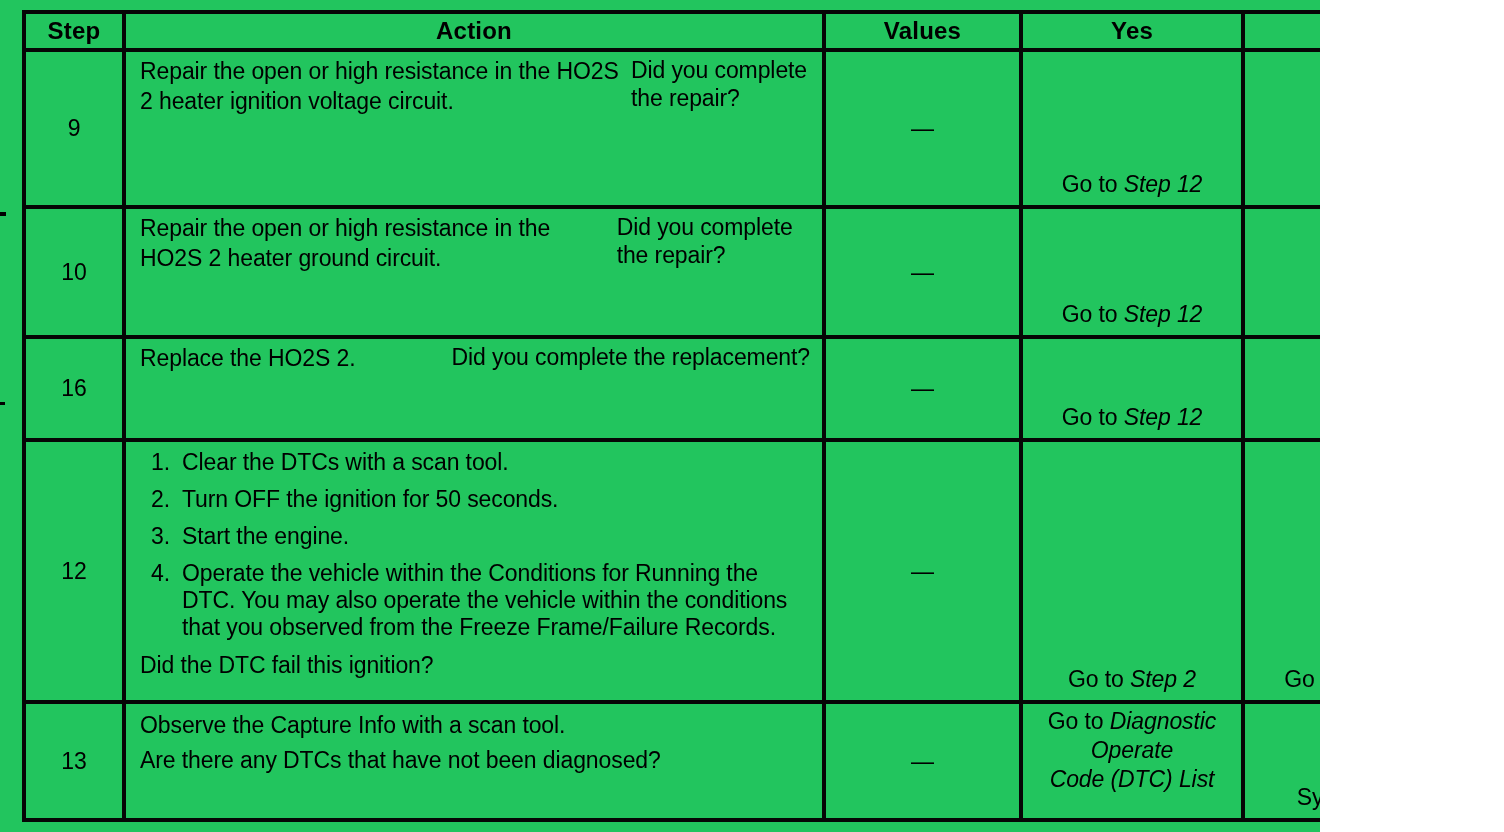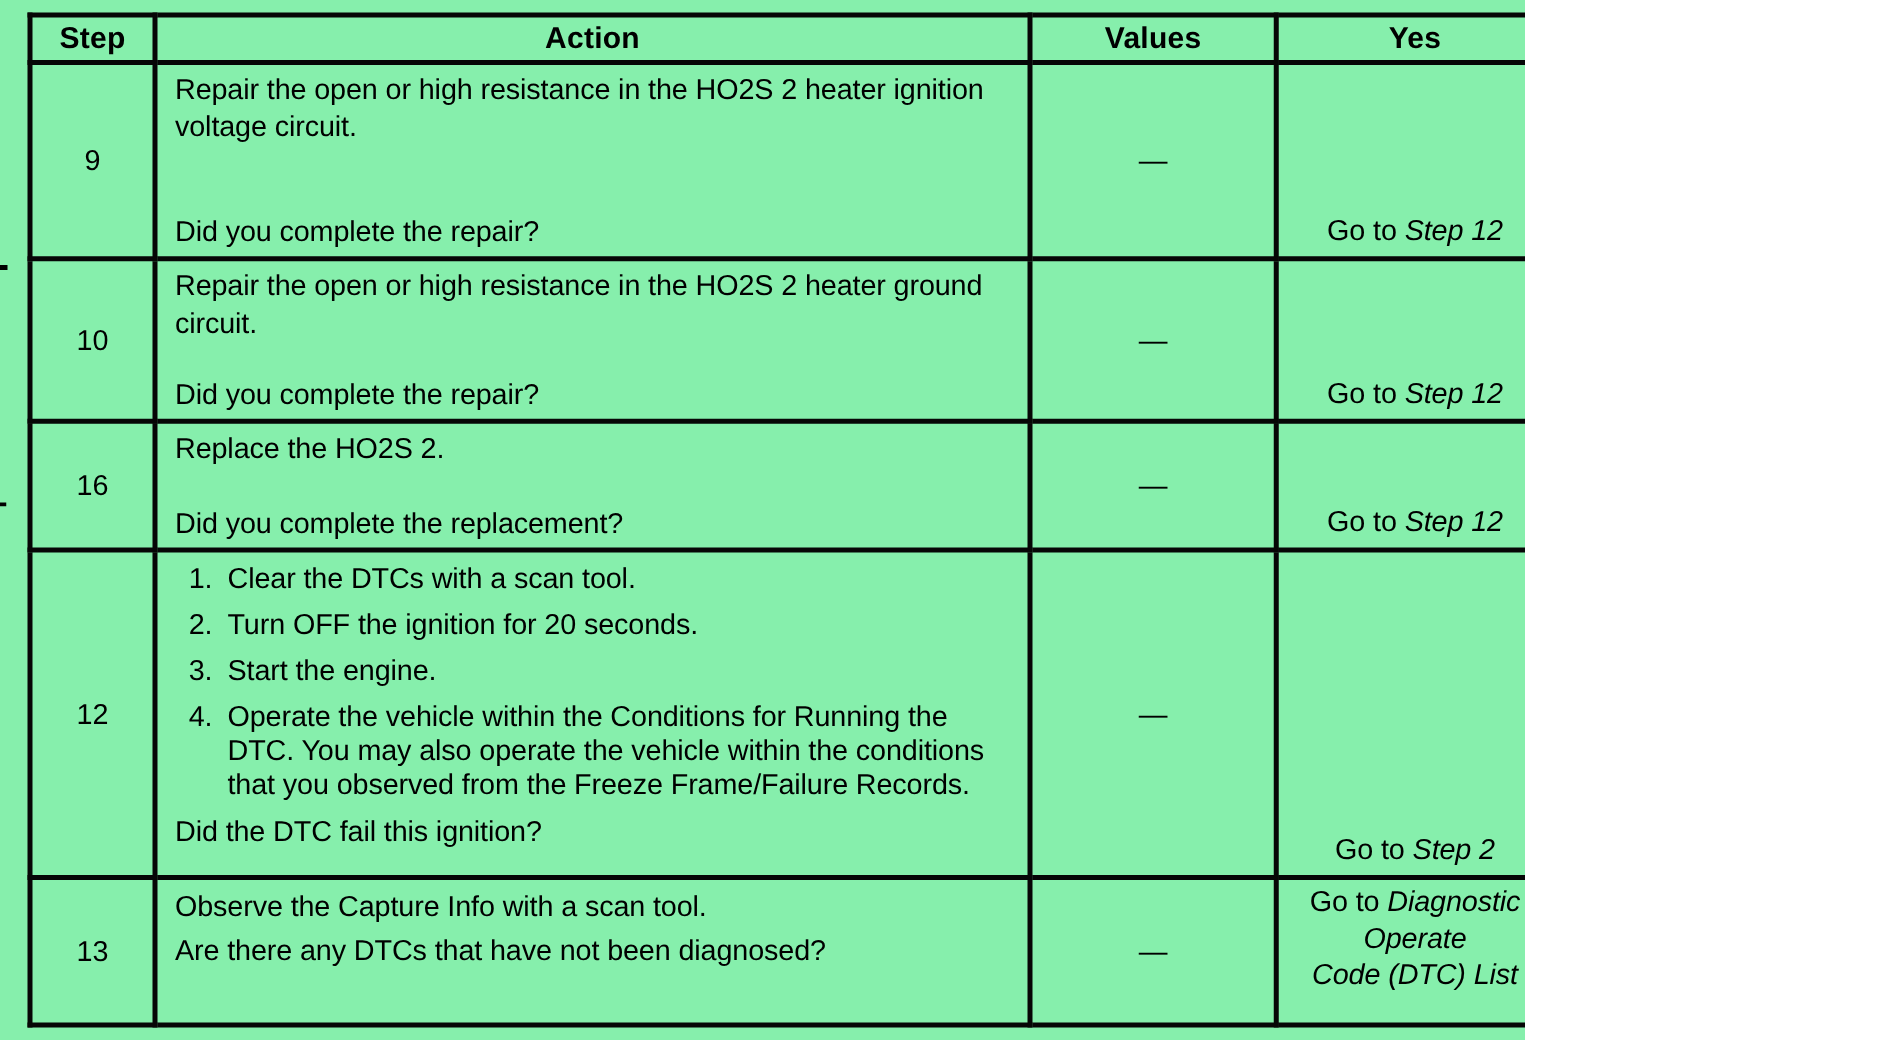--- a/index.html
+++ b/index.html
@@ -1,21 +1,21 @@
 <!DOCTYPE html>
 <html><head>
 <meta charset="utf-8">
 <style>
   html,body{margin:0;padding:0;}
   body{
     width:1504px;height:832px;background:#ffffff;color:#000;
     font-family:"Liberation Sans", sans-serif;
     -webkit-font-smoothing:antialiased;
   }
-  .sheet{position:relative;width:1220px;height:832px;background:#86efac;overflow:hidden;}
+  .sheet{position:relative;width:1320px;height:832px;background:#22c55e;overflow:hidden;}
   table.diag{
     position:absolute;left:22px;top:10px;
     border-collapse:collapse;table-layout:fixed;width:1442px;
   }
   .diag col.c-step{width:100px;}
   .diag col.c-action{width:700px;}
   .diag col.c-values{width:197px;}
   .diag col.c-yes{width:222px;}
   .diag col.c-no{width:223px;}
   .diag th,.diag td{
@@ -24,21 +24,21 @@
   }
   .diag th{
     font-size:24px;font-weight:bold;text-align:center;
     height:34px;padding:0;letter-spacing:0.2px;
   }
   .diag td{font-size:23px;line-height:27px;letter-spacing:-0.1px;}
   tr.r9{height:157px;} tr.r10{height:130px;} tr.r11{height:103px;}
   tr.r12{height:262px;} tr.r13{height:118px;}
   td.step{ text-align:center;vertical-align:middle;font-size:23px;}
   td.action{vertical-align:top;padding:4px 12px 6px 14px;}
-  .aw{display:flex;flex-direction:column;justify-content:space-between;}
+  .aw{display:flex;justify-content:space-between;}
   .aw9{height:143px;} .aw10{height:116px;} .aw11{height:89px;}
   .amain{line-height:30px;}
   .aq{line-height:28px;}
   td.mid{vertical-align:middle;text-align:center;}
   td.bot{vertical-align:bottom;text-align:center;padding-bottom:7px;}
   td.top{vertical-align:top;text-align:center;padding-top:3px;line-height:29px;}
   .it{font-style:italic;}
   .olist{padding-top:3px;}
   .oli{display:flex;margin-bottom:10px;line-height:27px;}
   .oli .num{flex:none;width:31px;margin-left:11px;}
@@ -124,21 +124,21 @@
       <tr class="r12">
         <td class="step">12</td>
         <td class="action">
           <div class="olist">
             <div class="oli">
               <span class="num">1.</span>
               <span class="txt">Clear the DTCs with a scan tool.</span>
             </div>
             <div class="oli">
               <span class="num">2.</span>
-              <span class="txt">Turn OFF the ignition for 20 seconds.</span>
+              <span class="txt">Turn OFF the ignition for 50 seconds.</span>
             </div>
             <div class="oli">
               <span class="num">3.</span>
               <span class="txt">Start the engine.</span>
             </div>
             <div class="oli">
               <span class="num">4.</span>
               <span class="txt">Operate the vehicle within the Conditions for Running the DTC. You may also operate the vehicle within the conditions that you observed from the Freeze Frame/Failure Records.</span>
             </div>
           </div>

